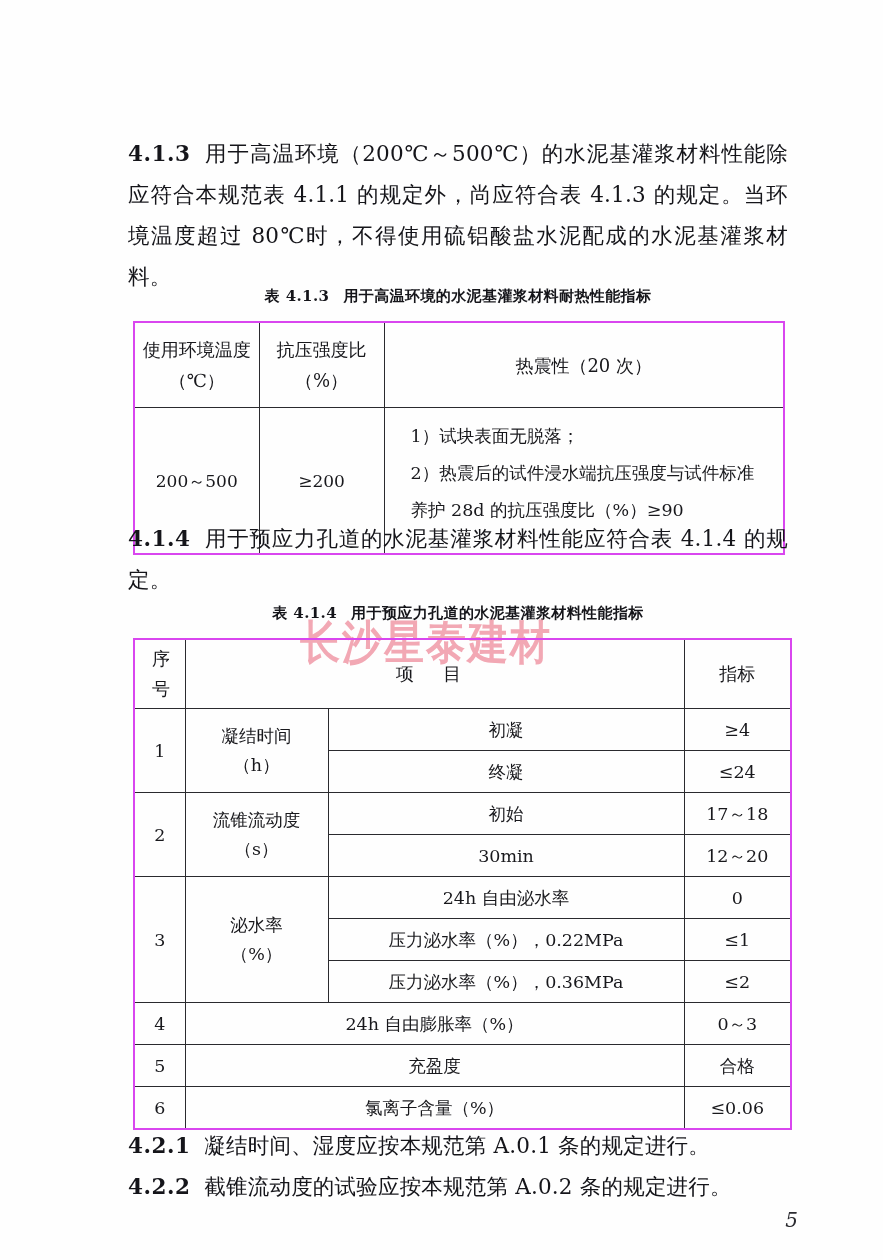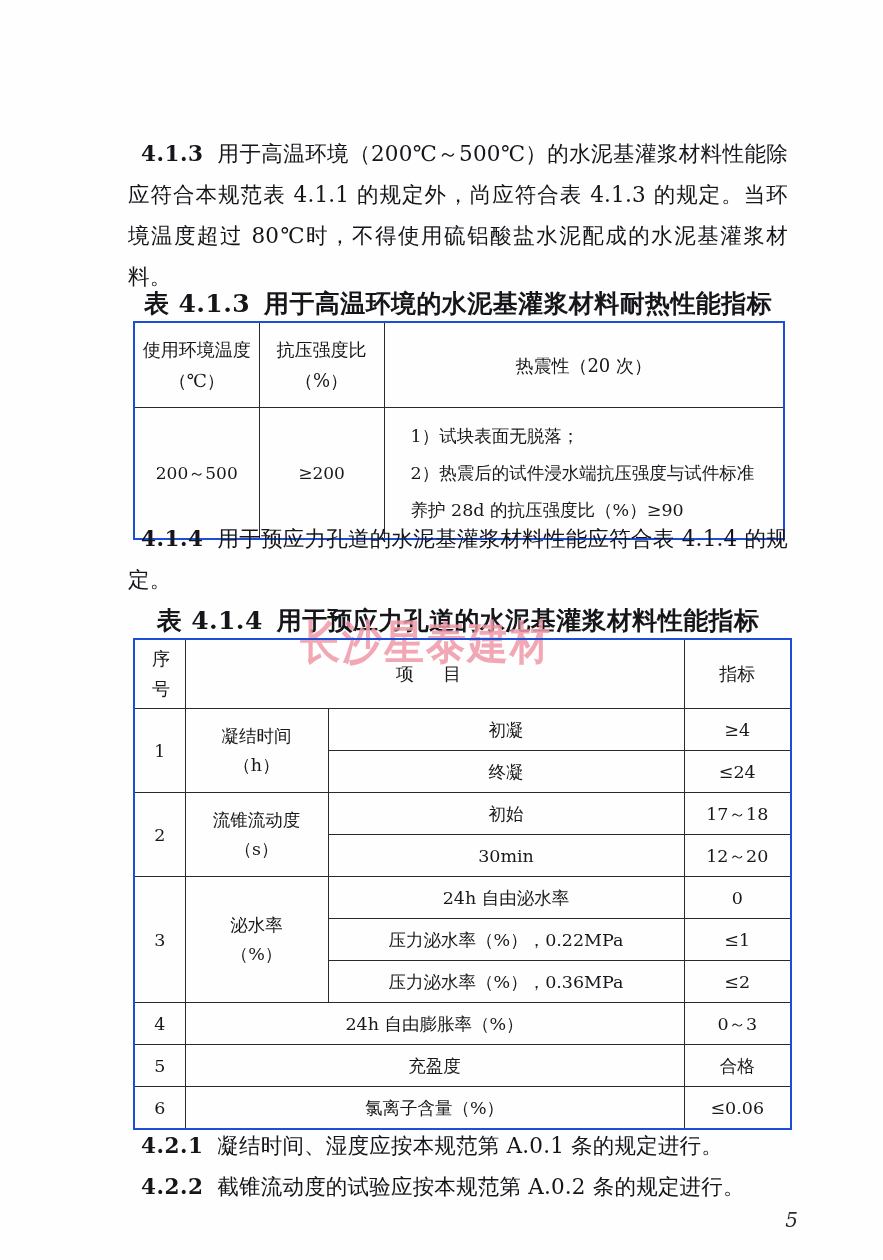--- a/index.html
+++ b/index.html
@@ -30,26 +30,25 @@
     line-height: 41px;
     letter-spacing: 0.2px;
     text-align: justify;
     margin: 0;
   }
   .clause .num {
     font-family: "DejaVu Serif", "Liberation Serif", serif;
     font-weight: bold;
     letter-spacing: 0.5px;
     margin-right: 14px;
-    margin-left: 13px;
   }
 
   
   .table-caption {
-    font-size: 25px;
+    font-size: 15px;
     font-weight: bold;
     text-align: center;
     letter-spacing: 0.4px;
     margin: 0;
   }
   .table-caption .cap-num {
     margin-right: 14px;
   }
 
   
@@ -62,36 +61,36 @@
   table.doc-table td,
   table.doc-table th {
     border: 1px solid #2a2a2e;
     padding: 4px 17px;
     text-align: center;
     vertical-align: middle;
     font-weight: normal;
     line-height: 30px;
   }
   table.doc-table {
-    border: 2px solid #1d4ed8;
+    border: 2px solid #d946ef;
   }
 
   
   #table-413 {
     position: absolute;
     left: 133px;
     top: 321px;
     width: 650px;
   }
   #table-413 .c-temp { width: 125px; }
   #table-413 .c-ratio { width: 125px; }
   #table-413 .c-thermal { width: 400px; }
   #table-413 td.thermal-body {
     text-align: left;
-    padding: 10px 12px 9px 26px;
+    padding: 10px 12px 24px 26px;
     line-height: 37px;
     font-size: 17.5px;
   }
   #table-413 td.hdr {
     line-height: 31px;
     padding: 11px 4px;
     font-size: 18px;
   }
   #table-413 td.thermal-hdr { font-size: 18px; }
 

